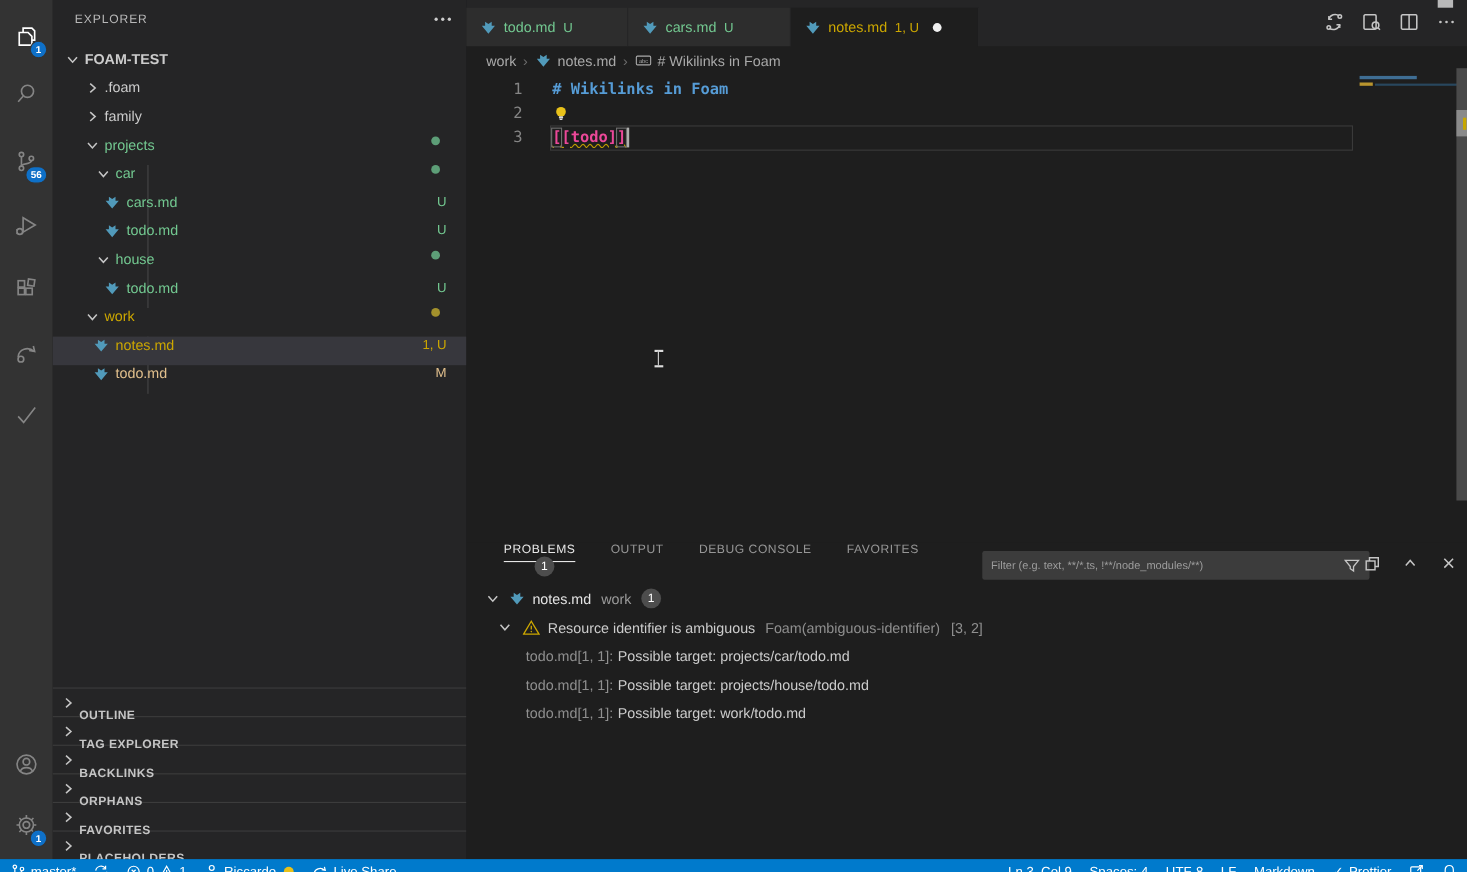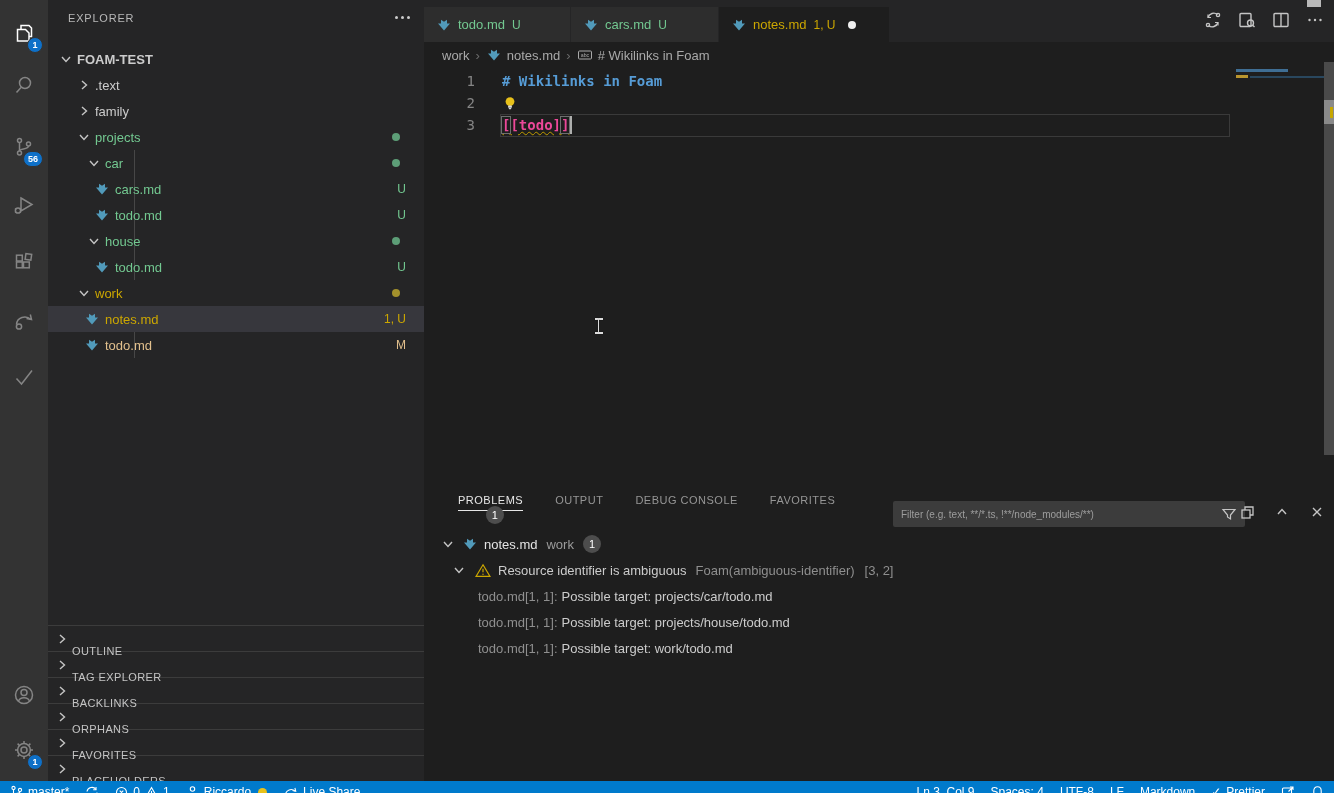--- a/index.html
+++ b/index.html
@@ -15,40 +15,40 @@
   .ab-badge { position:absolute; right:5px; bottom:4px; min-width:16px; height:16px; padding:0 4px; border-radius:9px; background:#0e70c8; color:#fff; font-size:9px; font-weight:bold; display:flex; align-items:center; justify-content:center; border:1.5px solid #333333; }
 
   
   .sidebar { position:absolute; left:48px; top:0; width:376px; height:781px; background:#252526; color:#cccccc; }
   .sb-header { position:absolute; top:0; left:0; right:0; height:35px; display:flex; align-items:center; padding:0 14px 0 20px; }
   .sb-title { font-size:11px; letter-spacing:.8px; color:#b8b8b8; }
   .sb-more { margin-left:auto; color:#cccccc; cursor:pointer; display:flex; gap:3px; }
   .dot3 { width:3px; height:3px; border-radius:50%; background:#cccccc; }
 
   .tree { position:absolute; top:46px; left:0; right:0; }
-  .trow { position:absolute; left:0; right:0; height:26px; display:flex; align-items:center; font-size:13px; cursor:pointer; }
+  .trow { position:absolute; left:0; right:0; height:26px; display:flex; align-items:flex-start; font-size:13px; cursor:pointer; }
   .trow.selected { background:#37373d; }
   .trow .chev { width:16px; height:16px; margin-right:3px; color:#c5c5c5; flex:0 0 auto; }
   .trow .ficon { width:16px; height:16px; margin-right:5px; flex:0 0 auto; }
   .trow .lbl { white-space:nowrap; }
   .bold { font-weight:bold; }
   .green { color:#73c991; }
   .warn-t { color:#cca700; }
   .mod-t { color:#e2c08d; }
   .pl0 { padding-left:10px; } .pl1 { padding-left:28px; } .pl2 { padding-left:38px; }
   .plf2 { padding-left:36px; } .plf3 { padding-left:46px; }
   .deco { margin-left:auto; padding-right:18px; font-size:12px; }
   .bdot { margin-left:auto; margin-right:24px; width:8px; height:8px; border-radius:50%; }
   .bdot.g { background:#5d9e77; } .bdot.y { background:#a3912c; }
   .guide { position:absolute; width:1px; background:#474747; }
 
   .sb-sections { position:absolute; left:0; bottom:0; right:0; }
   .sec { height:26px; display:flex; align-items:center; border-top:1px solid #3c3c3c; padding-left:6px; cursor:pointer; }
   .sec .chev { width:16px; height:16px; margin-right:2px; color:#c5c5c5; }
-  .sec .slbl { font-size:11px; font-weight:normal; color:#c5c5c5; letter-spacing:.4px;margin-top:24px; }
+  .sec .slbl { font-size:11px; font-weight:bold; color:#c5c5c5; letter-spacing:.4px;margin-top:24px; }
 
   
   .editor-area { position:absolute; left:424px; top:0; width:910px; height:493px; background:#1e1e1e; }
   .tabbar { position:absolute; top:0; left:0; right:0; height:42px; background:#252526; display:flex; align-items:flex-end; }
   .tab { height:35px; display:flex; align-items:center; padding:0 12px; background:#2d2d2d; border-right:1px solid #252526; font-size:13px; cursor:pointer; }
   .tab .ficon { width:16px; height:16px; margin-right:6px; }
   .tab .tdeco { margin-left:7px; font-size:12px; }
   .tab.active { background:#1e1e1e; }
   .tab-dot { width:8px; height:8px; border-radius:50%; background:#f0f0f0; margin-left:12px; }
   .tab1 { width:147px; } .tab2 { width:148px; } .tab3 { width:171px; }
@@ -229,21 +229,21 @@
             </svg>
           </span>
         <span class="lbl">FOAM-TEST</span>
       </div>
       <div class="trow pl1" style="top:26px">
         <span class="chev">
             <svg width="16" height="16" viewBox="0 0 16 16" fill="none" stroke="currentColor" stroke-width="1.4">
               <path d="M6 4 l4.5 4 -4.5 4"></path>
             </svg>
           </span>
-        <span class="lbl">.text</span>
+        <span class="lbl">.foam</span>
       </div>
       <div class="trow pl1" style="top:52px">
         <span class="chev">
             <svg width="16" height="16" viewBox="0 0 16 16" fill="none" stroke="currentColor" stroke-width="1.4">
               <path d="M6 4 l4.5 4 -4.5 4"></path>
             </svg>
           </span>
         <span class="lbl">family</span>
       </div>
       <div class="trow pl1 green" style="top:78px">

